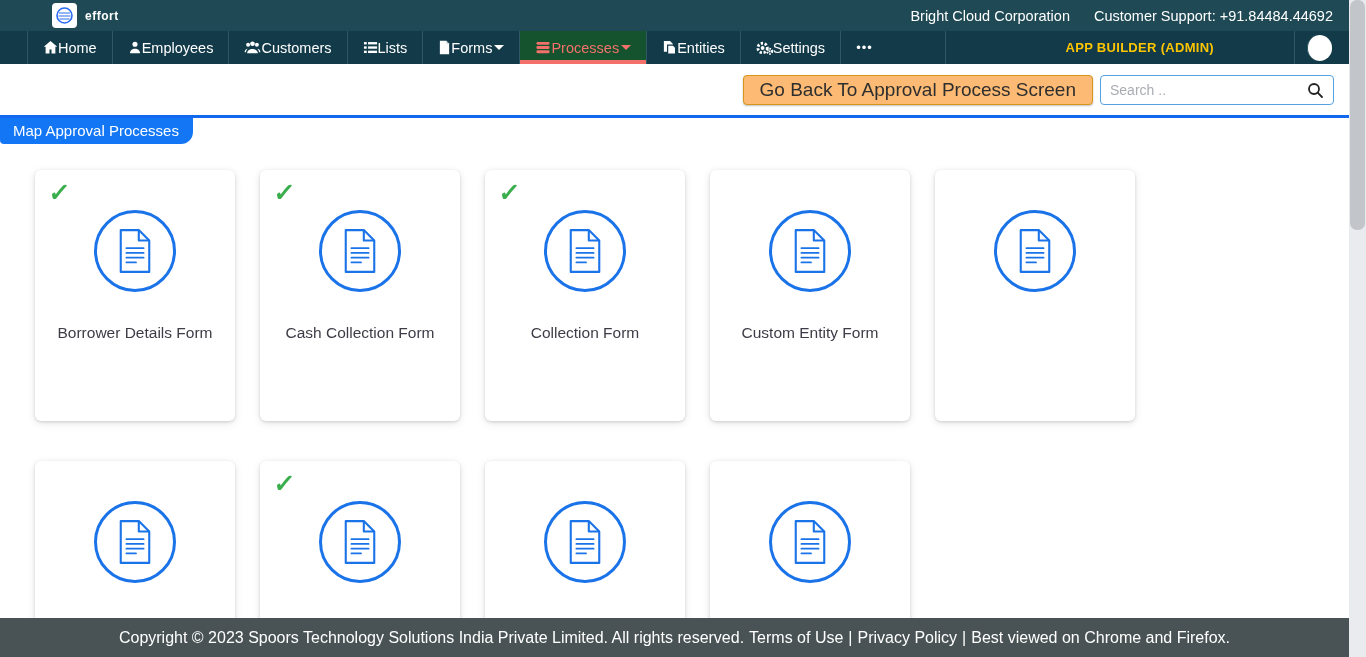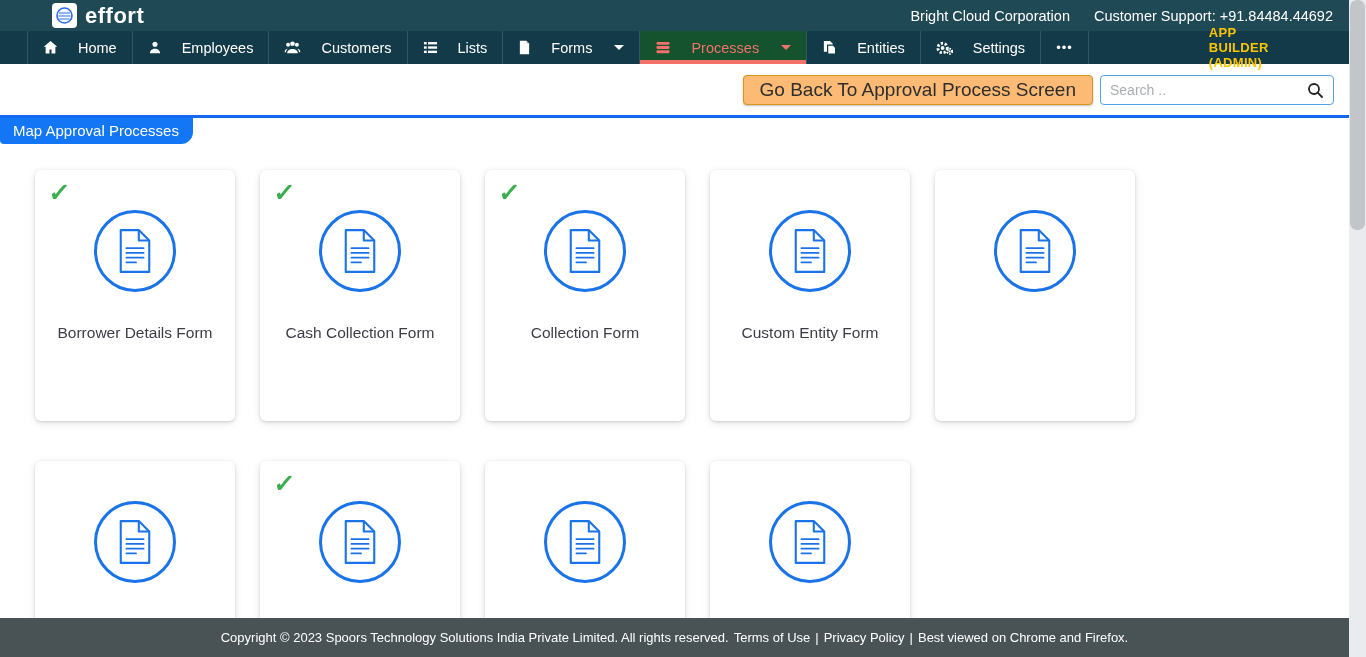--- a/index.html
+++ b/index.html
@@ -2,26 +2,26 @@
 <html><head>
 <meta charset="utf-8">
 <style>
   * { margin:0; padding:0; box-sizing:border-box; }
   html,body { width:1366px; height:657px; overflow:hidden; }
   body { font-family:"Liberation Sans", sans-serif; background:#fff; position:relative; }
 
   
   .topbar { height:31px; background:#1e4955; display:flex; align-items:center; padding:0 33px 0 52px; color:#fff; }
   .logo-box { width:25px; height:25px; background:#fff; border-radius:4px; display:flex; align-items:center; justify-content:center; margin-right:8px; }
-  .brand { font-size:22px; font-weight:bold; letter-spacing:.5px; color:#fff; }
+  .brand { font-size:12px; font-weight:bold; letter-spacing:.5px; color:#fff; }
   .topbar-right { margin-left:auto; display:flex; align-items:center; gap:24px; font-size:14.5px; }
 
   
   .navbar { height:33px; background:#123a49; display:flex; align-items:stretch; color:#fff; font-size:14.5px; padding-left:27px; }
-  .nav-item { display:flex; align-items:center; gap:20px; padding:0 15px; border-left:1px solid #2e5766; cursor:pointer; position:relative; white-space:nowrap; }
+  .nav-item { display:flex; align-items:center; gap:0; padding:0 15px; border-left:1px solid #2e5766; cursor:pointer; position:relative; white-space:nowrap; }
   .nav-item:last-of-type { border-right:1px solid #2e5766; }
   .nav-item.active { background:#14532d; color:#f4716b; }
   .nav-item.active::after { content:""; position:absolute; left:0; right:0; bottom:0; height:4px; background:#f4716b; }
   .nav-icon { display:flex; align-items:center; }
   .caret { width:0; height:0; border-left:5px solid transparent; border-right:5px solid transparent; border-top:5px solid currentColor; margin-left:2px; }
   .nav-right { margin-left:auto; display:flex; align-items:center; }
   .app-builder { color:#fdc500; font-weight:bold; font-size:13px; letter-spacing:.3px; padding:0 80px 0 120px; border-left:1px solid #2e5766; align-self:stretch; display:flex; align-items:center; }
   .user-pill { background:#fff; border-radius:15px; height:26px; display:flex; align-items:center; gap:4px; padding:0 14px 0 10px; margin:0 34px 0 0; cursor:pointer; color:#f2552b; font-weight:bold; font-size:14px; border-left:1px solid #2e5766; }
   .pill-wrap { border-left:1px solid #2e5766; align-self:stretch; display:flex; align-items:center; padding-left:12px; }
 
@@ -37,21 +37,21 @@
   .page-tab { display:inline-block; background:#1276f5; color:#fff; font-size:15px; padding:4px 14px 5px 13px; border-radius:0 0 12px 4px; }
 
   
   .cards { display:flex; flex-wrap:wrap; gap:40px 25px; padding:26px 0 0 35px; width:1140px; }
   .card { width:200px; height:251px; background:#fff; border-radius:6px; box-shadow:0 1px 3px rgba(0,0,0,.14), 0 2px 8px rgba(0,0,0,.10); position:relative; cursor:pointer; display:flex; flex-direction:column; align-items:center; }
   .check { position:absolute; top:8px; left:14px; font-size:25px; font-weight:bold; color:#3aae4c; transform:skewX(-6deg); }
   .circle { width:82px; height:82px; border:3px solid #1a73e8; border-radius:50%; margin-top:40px; display:flex; align-items:center; justify-content:center; }
   .card-title { margin-top:32px; font-size:15.5px; color:#3d3d47; text-align:center; padding:0 6px; }
 
   
-  .footer { position:absolute; left:0; bottom:0; width:1349px; height:39px; background:#495355; color:#fff; display:flex; align-items:center; justify-content:center; gap:5px; font-size:13px; z-index:5; }
+  .footer { position:absolute; left:0; bottom:0; width:1349px; height:39px; background:#495355; color:#fff; display:flex; align-items:center; justify-content:center; gap:5px; font-size:16px; z-index:5; }
   .footer a { color:#fff; text-decoration:none; cursor:pointer; }
 
   
   .scrollbar { position:absolute; top:0; right:0; width:17px; height:657px; background:#e9ebee; z-index:9; }
   .scroll-thumb { position:absolute; top:0; left:1px; width:15px; height:230px; background:#c2c5ca; border-radius:7px; }
 </style>
 </head>
 <body>
 
 

